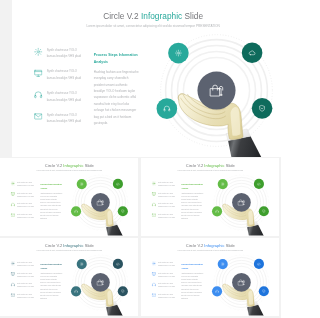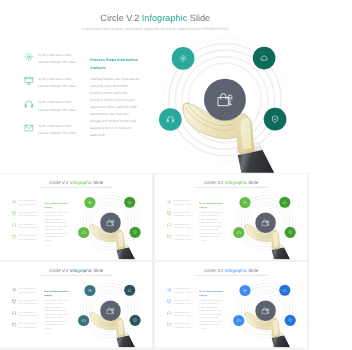--- a/index.html
+++ b/index.html
@@ -25,21 +25,21 @@
   .s-body{position:absolute;left:262px;top:164px;width:148px;}
   .s-body .bh{font-size:11.1px;line-height:22.4px;font-weight:700;}
   .s-body .bp{margin-top:11px;font-size:9.7px;line-height:20.6px;color:#b0b2b5;font-weight:400;}
 
   .art{position:absolute;left:0;top:0;width:900px;height:506px;pointer-events:none;}
 </style>
 </head>
 <body>
 
 <div class="page" id="page">
-    <div class="slidewrap" style="left: 0px; top: 0px; width: 281px; height: 157px;">
+    <div class="slidewrap" style="left: 12px; top: 0px; width: 281px; height: 157px;">
       <div class="slide" style="transform: scale(0.312222);">
   <svg class="art" xmlns="http://www.w3.org/2000/svg" viewBox="0 0 900 506">
    <defs>
      <linearGradient id="skinhero-slide" gradientUnits="userSpaceOnUse" x1="520" y1="300" x2="740" y2="440">
        <stop offset="0" stop-color="#fbf7e2"></stop>
        <stop offset="0.25" stop-color="#f4eed2"></stop>
        <stop offset="0.55" stop-color="#e9e0b8"></stop>
        <stop offset="0.8" stop-color="#e4d9a9"></stop>
        <stop offset="1" stop-color="#d9cb92"></stop>
      </linearGradient>

